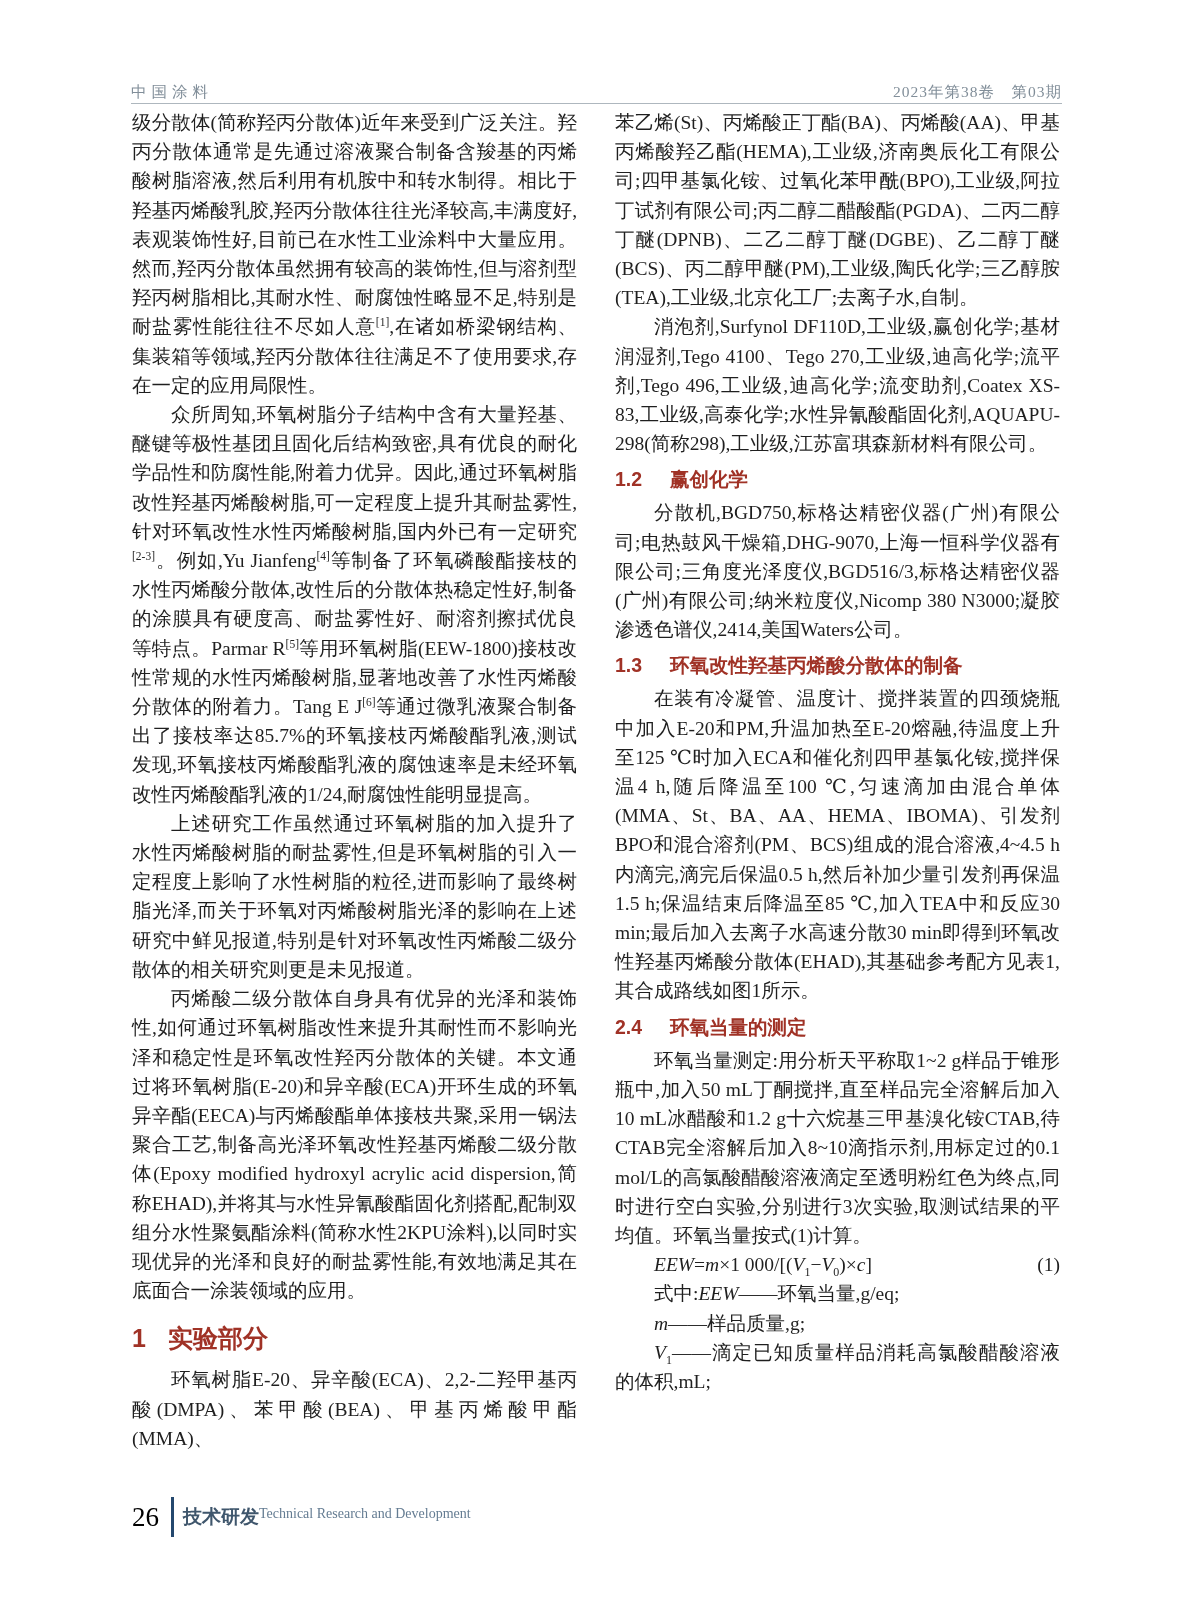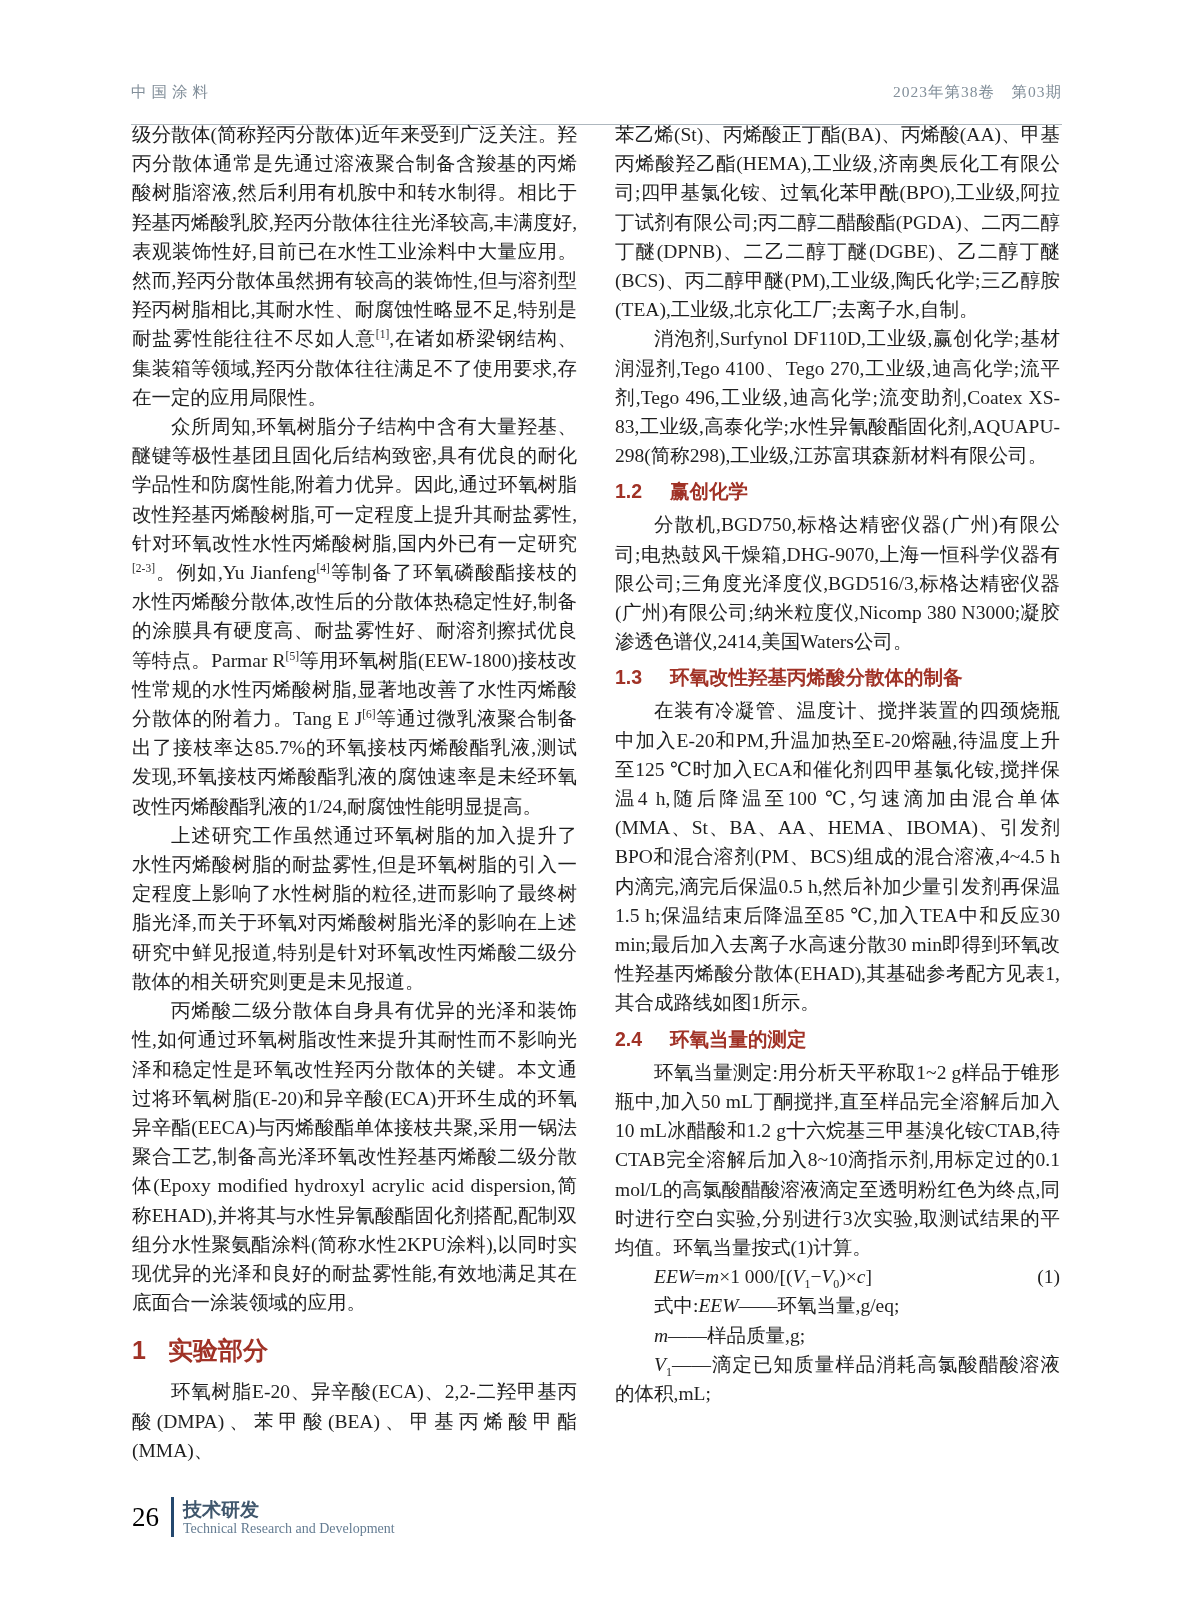--- a/index.html
+++ b/index.html
@@ -5,28 +5,28 @@
   html,body { margin:0; padding:0; background:#ffffff; }
   .page {
     position:relative; width:1187px; height:1600px; background:#ffffff;
     font-family:"Liberation Serif","DejaVu Serif",serif;
     color:#1f1f1f; overflow:hidden;
   }
   
   .header {
     position:absolute; top:82px; left:131px; width:931px;
     display:flex; justify-content:space-between; align-items:flex-end;
-    padding-bottom:21px; border-bottom:1.5px solid #aeb7be;
+    padding-bottom:0; border-bottom:1.5px solid #aeb7be;
     font-size:15.5px; color:#818e99;
   }
   .journal { letter-spacing:5px; }
   .issue   { letter-spacing:1px; }
   
   .columns {
-    position:absolute; top:120px; left:132px; width:928px;
+    position:absolute; top:108px; left:132px; width:928px;
     display:flex; gap:38px;
   }
   .col { width:454px; }
   .para {
     margin:0; font-size:19.5px; line-height:29.2px;
     text-align:justify; text-indent:2em;
   }
   .para.noindent { text-indent:0; }
   sup.ref { font-size:11.5px; line-height:0; vertical-align:super; }
   .h1 {
@@ -52,21 +52,21 @@
   
   .footer {
     position:absolute; top:1497px; left:132px;
     display:flex; align-items:center;
   }
   .page-num {
     font-size:27px; color:#000000; margin-right:12px;
     font-family:"Liberation Serif","DejaVu Serif",serif;
   }
   .footer-bar { width:3px; height:40px; background:#24486e; margin-right:9px; }
-  .footer-labels { display:flex; flex-direction:column; }
+  .footer-labels { display:flex; }
   .f-cn {
     font-family:"Liberation Sans","DejaVu Sans",sans-serif;
     font-weight:bold; font-size:19px; color:#3f566c; line-height:22px;
   }
   .f-en {
     font-size:14px; color:#647c92; line-height:15px;
     font-family:"Liberation Serif","DejaVu Serif",serif;
   }
 </style>
 </head>

